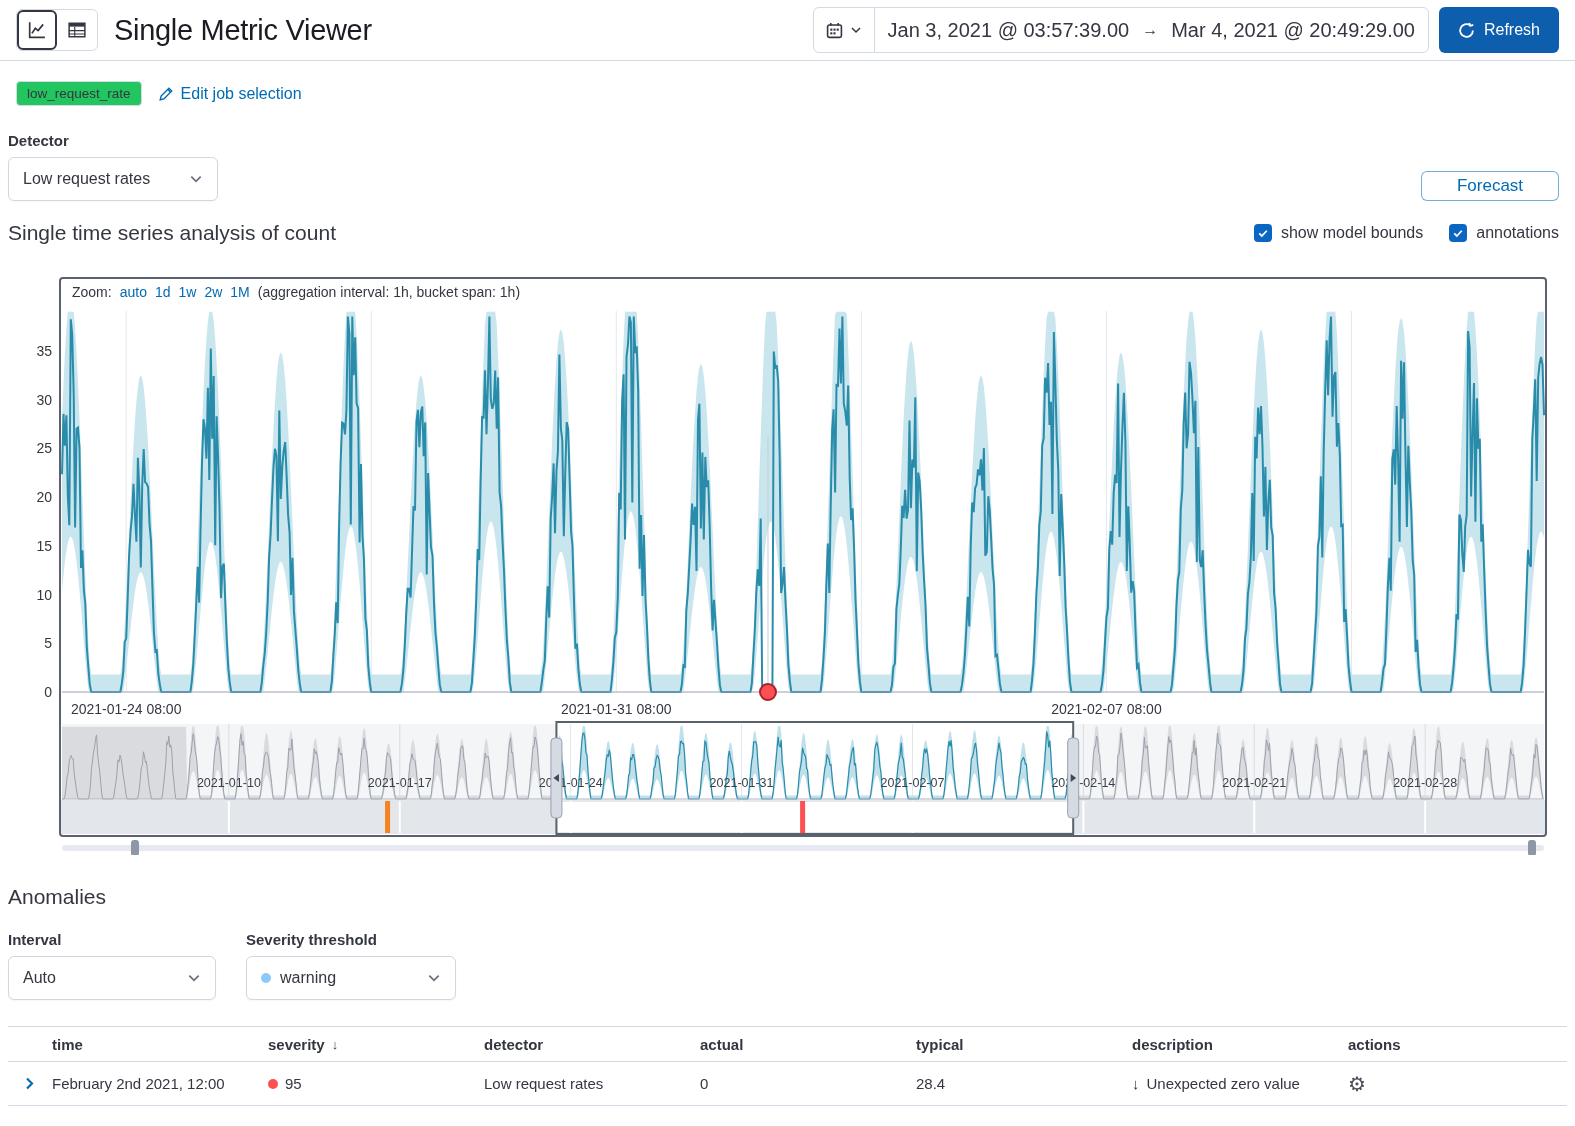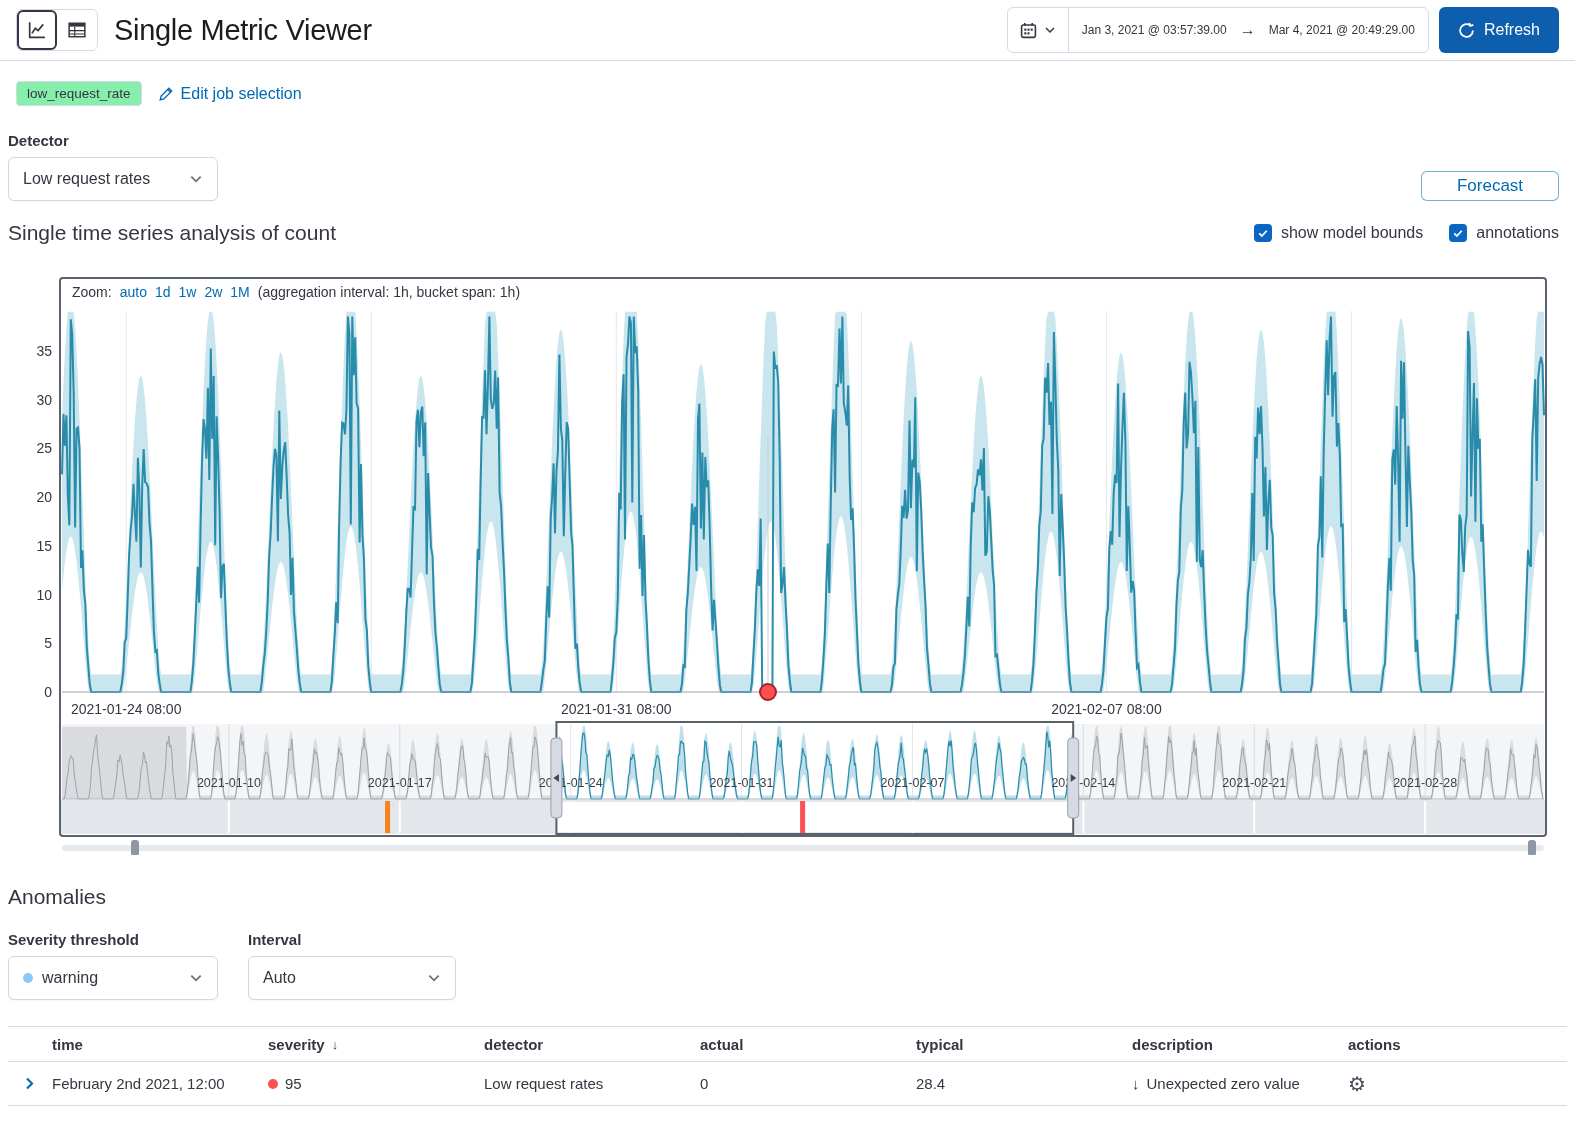--- a/index.html
+++ b/index.html
@@ -9,27 +9,27 @@
   
   .header{display:flex;justify-content:space-between;align-items:center;padding:0 16px;height:61px;border-bottom:1px solid #d3dae6}
   .hleft{display:flex;align-items:center;gap:16px}
   .view-toggle{display:flex;border:1px solid #d3dae6;border-radius:6px;overflow:visible}
   .icon-btn{width:40px;height:40px;background:#fff;border:none;display:flex;align-items:center;justify-content:center;cursor:pointer;border-radius:6px}
   .icon-btn.selected{border:2px solid #343741}
   h1{font-size:29px;font-weight:400;letter-spacing:-.3px;color:#1a1c21}
   .hright{display:flex;align-items:center;gap:10px}
   .datepicker{display:flex;align-items:center;height:46px;border:1px solid #d3dae6;border-radius:6px;background:#fff}
   .cal-btn{display:flex;align-items:center;gap:7px;height:100%;padding:0 12px;border:none;background:transparent;border-right:1px solid #d3dae6;cursor:pointer}
-  .date-text{font-size:12px;padding:0 13px;cursor:pointer;white-space:nowrap}
+  .date-text{font-size:20px;padding:0 13px;cursor:pointer;white-space:nowrap}
   .date-arrow{font-size:16px;color:#343741}
   .refresh-btn{display:flex;align-items:center;gap:9px;height:46px;padding:0 19px;border:none;border-radius:6px;
     background:var(--primary-button,#0d5fad);color:#fff;font-size:16px;font-weight:500;font-family:inherit;cursor:pointer}
   
   .job-row{display:flex;align-items:center;gap:16px;margin:20px 16px 0 16px}
-  .job-badge{display:inline-block;border:1px solid #d3dae6;border-radius:4px;padding:4px 10px;font-size:13.5px;background:#86efac}
+  .job-badge{display:inline-block;border:1px solid #d3dae6;border-radius:4px;padding:4px 10px;font-size:13.5px;background:#22c55e}
   .edit-link{display:flex;align-items:center;gap:7px;color:var(--accent,#006bb4);font-size:16px;text-decoration:none;cursor:pointer}
   
   .detector-row{display:flex;justify-content:space-between;align-items:flex-end;margin:26px 16px 0 8px}
   .fieldlabel{display:block;font-size:15px;font-weight:700;margin-bottom:8px}
   .select{display:flex;align-items:center;justify-content:space-between;gap:10px;height:44px;padding:0 14px;
     border:1px solid #d0d7e2;border-radius:6px;background:#fff;font-size:16px;cursor:pointer;box-shadow:0 1px 2px rgba(0,0,0,.04)}
   .select .sel-left{display:flex;align-items:center;gap:9px}
   .w-detector{width:210px}
   .forecast-btn{height:30px;min-width:138px;border:1px solid rgba(0,107,180,.55);border-radius:6px;background:#fff;
     color:var(--accent,#006bb4);font-size:17px;font-weight:500;font-family:inherit;cursor:pointer}
@@ -268,46 +268,46 @@
       <rect x="123" y="563" width="8" height="16" rx="3" fill="#8e97a6"></rect>
       <rect x="1520" y="563" width="8" height="16" rx="3" fill="#8e97a6"></rect>
       <rect x="52" y="1" width="1486" height="558" rx="3" fill="none" stroke="#5a6170" stroke-width="2"></rect>
     </svg>
 </div>
 
 <div class="anom-title">Anomalies</div>
 
 <div class="filters">
   <div>
+    <label class="fieldlabel">Interval</label>
+    <div class="select w-int">
+      <span class="sel-left">
+          <span>Auto</span>
+        </span>
+      <span class="chev">
+        <svg width="14" height="14" viewBox="0 0 12 12">
+            <path d="M2 4l4 4 4-4" fill="none" stroke="#69707d" stroke-width="1.5"></path>
+          </svg>
+      </span>
+    </div>
+  </div>
+  <div>
     <label class="fieldlabel">Severity threshold</label>
     <div class="select w-sev">
       <span class="sel-left">
         <span class="dot dot-warning"></span>
         <span>warning</span>
       </span>
       <span class="chev">
         <svg width="14" height="14" viewBox="0 0 12 12">
             <path d="M2 4l4 4 4-4" fill="none" stroke="#69707d" stroke-width="1.5"></path>
           </svg>
       </span>
     </div>
   </div>
-  <div>
-    <label class="fieldlabel">Interval</label>
-    <div class="select w-int">
-      <span class="sel-left">
-          <span>Auto</span>
-        </span>
-      <span class="chev">
-        <svg width="14" height="14" viewBox="0 0 12 12">
-            <path d="M2 4l4 4 4-4" fill="none" stroke="#69707d" stroke-width="1.5"></path>
-          </svg>
-      </span>
-    </div>
-  </div>
 </div>
 
 <div class="table">
   <div class="row thead">
     <div class="cell expander-cell"></div>
     <div class="cell">
         <span>time</span>
       </div>
     <div class="cell">
         <span>severity</span>

